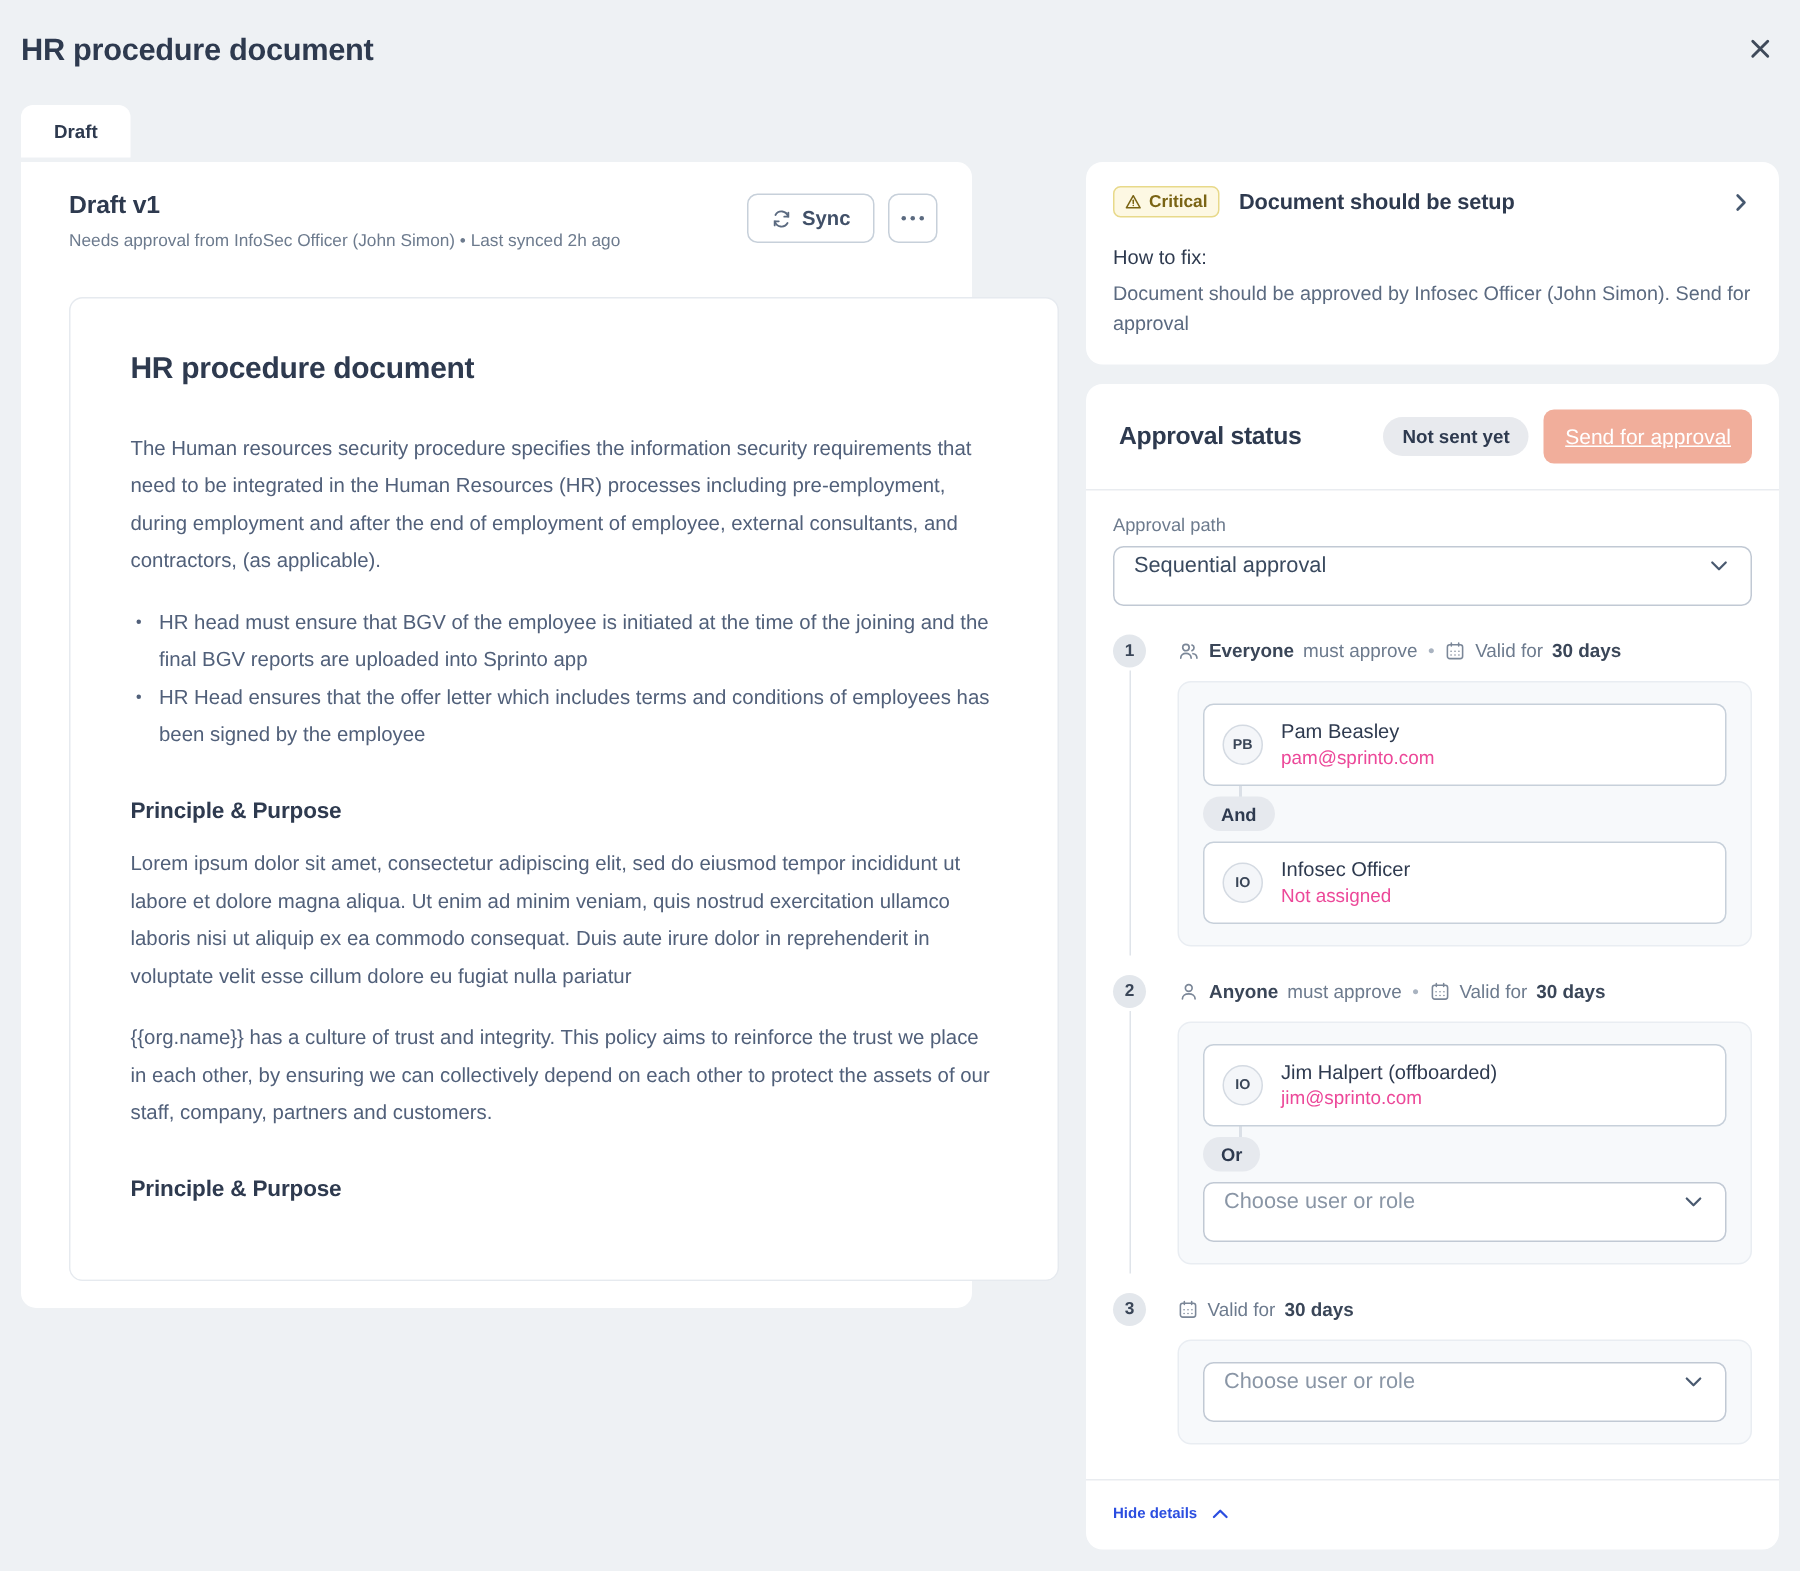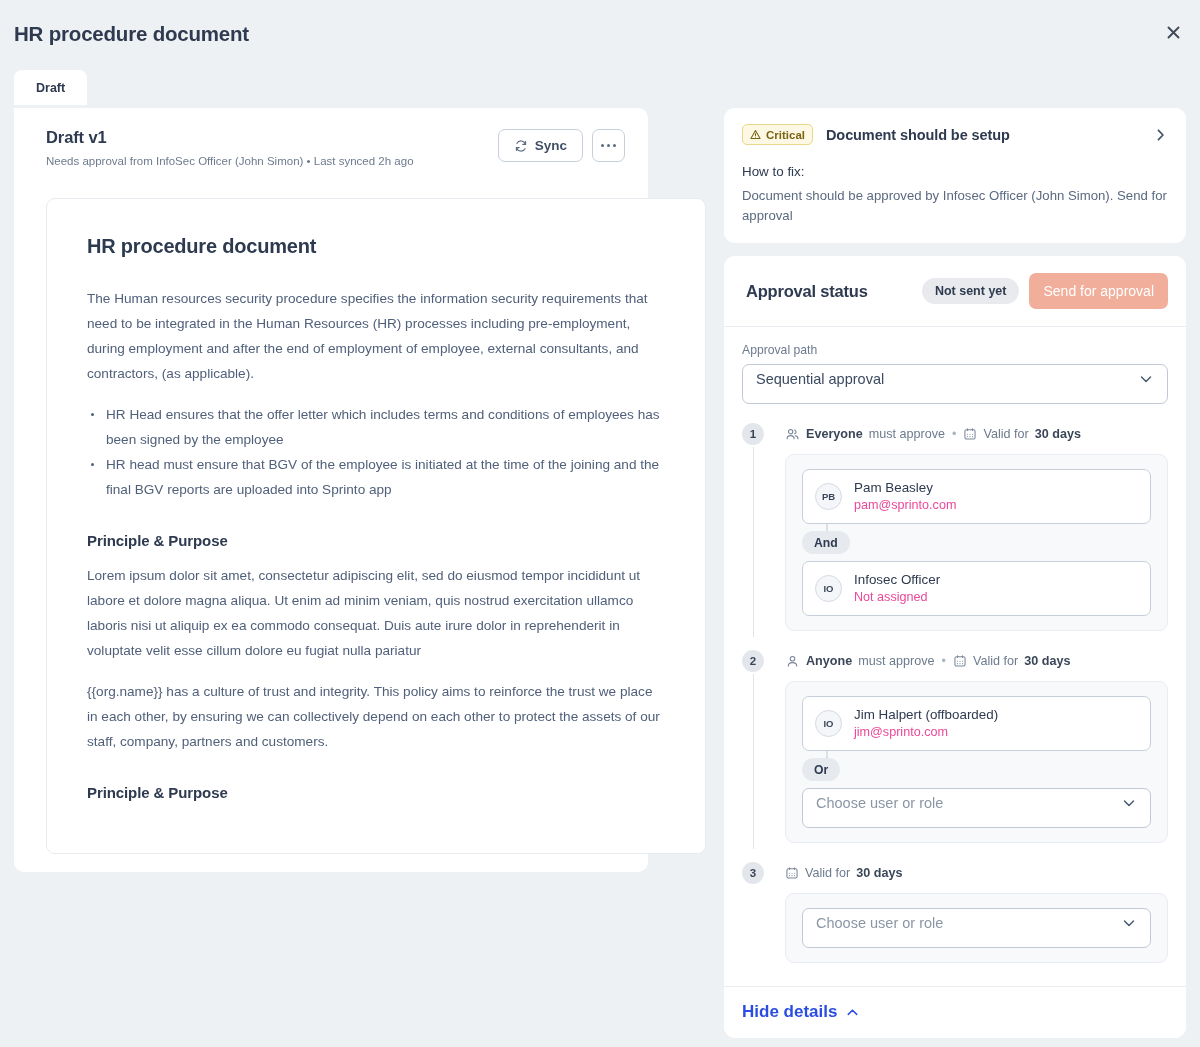--- a/index.html
+++ b/index.html
@@ -138,30 +138,30 @@
     display: flex; align-items: center; padding: 17px 18px 17px 22px;
   }
   .appr-title { font-size: 16.5px; font-weight: 700; color: #2e3a4f; letter-spacing: -0.2px; }
   .pill-status {
     margin-left: auto; background: #e8eaee; color: #2e3a4f;
     border-radius: 14px; padding: 6px 13px; font-size: 12.5px; font-weight: 700;
   }
   .btn-send {
     margin-left: 10px; background: #f1ae9b; color: #ffffff;
     border: none; border-radius: 7px; padding: 10px 14px;
-    font-size: 14px; font-family: inherit; cursor: default;
+    font-size: 14px; font-family: inherit; cursor: default; text-decoration: underline;
   }
   .appr-sep { height: 1px; background: #e9ecf0; }
   .appr-body { padding: 16px 18px 4px 18px; }
 
   .field-label { font-size: 12.2px; color: #6d7b8e; margin-bottom: 7px; }
   .select-box {
-    display: flex; align-items: flex-end;
+    display: flex; align-items: flex-start;
     height: 40px; border: 1px solid #c1c9d4; border-radius: 7px; background: #fff;
-    padding: 16px 13px; cursor: pointer;
+    padding: 4px 13px; cursor: pointer;
   }
   .select-box .val { font-size: 14.5px; color: #3a4a5f; }
   .select-box .val.placeholder { color: #8a96a6; }
   .select-box .chev { margin-left: auto; color: #4a5a70; display: flex; }
 
   
   .steps { margin-top: 19px; position: relative; }
   .step { position: relative; padding-left: 43px; }
   .step-num {
     position: absolute; left: 0; top: 0;
@@ -210,21 +210,21 @@
     margin: 7px 0 7px 0;
   }
 
   .appr-footer {
     border-top: 1px solid #e9ecf0;
     padding: 15px 18px 16px 18px;
     display: flex; align-items: center;
   }
   .hide-details {
     display: inline-flex; align-items: center; gap: 8px;
-    color: #2b4ee0; font-size: 17px; font-weight: 700; cursor: pointer;
+    color: #2b4ee0; font-size: 10px; font-weight: 700; cursor: pointer;
   }
 </style>
 </head>
 <body>
 
 <div class="app">
 
   <div class="topbar">
     <div class="page-title">HR procedure document</div>
     <div class="close-btn">
@@ -263,22 +263,22 @@
                 <i></i>
               </span>
           </div>
         </div>
       </div>
 
       <div class="doc-body">
         <div class="doc-h1">HR procedure document</div>
         <div class="doc-p">The Human resources security procedure specifies the information security requirements that need to be integrated in the Human Resources (HR) processes including pre-employment, during employment and after the end of employment of employee, external consultants, and contractors, (as applicable).</div>
         <ul class="doc-ul">
+          <li>HR head must ensure that BGV of the employee is initiated at the time of the joining and the final BGV reports are uploaded into Sprinto app</li>
           <li>HR Head ensures that the offer letter which includes terms and conditions of employees has been signed by the employee</li>
-          <li>HR head must ensure that BGV of the employee is initiated at the time of the joining and the final BGV reports are uploaded into Sprinto app</li>
         </ul>
         <div class="doc-h2">Principle &amp; Purpose</div>
         <div class="doc-p">Lorem ipsum dolor sit amet, consectetur adipiscing elit, sed do eiusmod tempor incididunt ut labore et dolore magna aliqua. Ut enim ad minim veniam, quis nostrud exercitation ullamco laboris nisi ut aliquip ex ea commodo consequat. Duis aute irure dolor in reprehenderit in voluptate velit esse cillum dolore eu fugiat nulla pariatur</div>
         <div class="doc-p">{{org.name}} has a culture of trust and integrity. This policy aims to reinforce the trust we place in each other, by ensuring we can collectively depend on each other to protect the assets of our staff, company, partners and customers.</div>
         <div class="doc-h2">Principle &amp; Purpose</div>
       </div>
     </div>
   </div>
 
   <div class="right-col">

